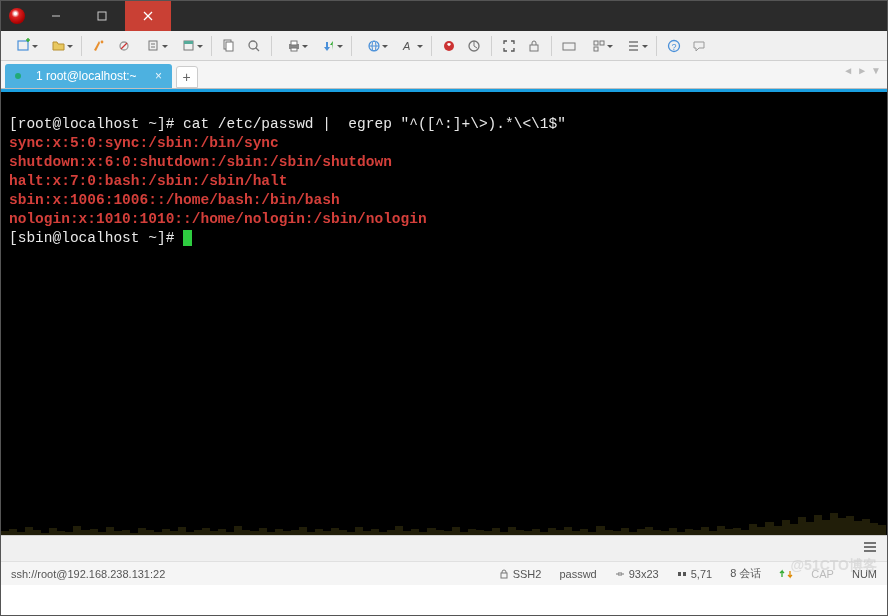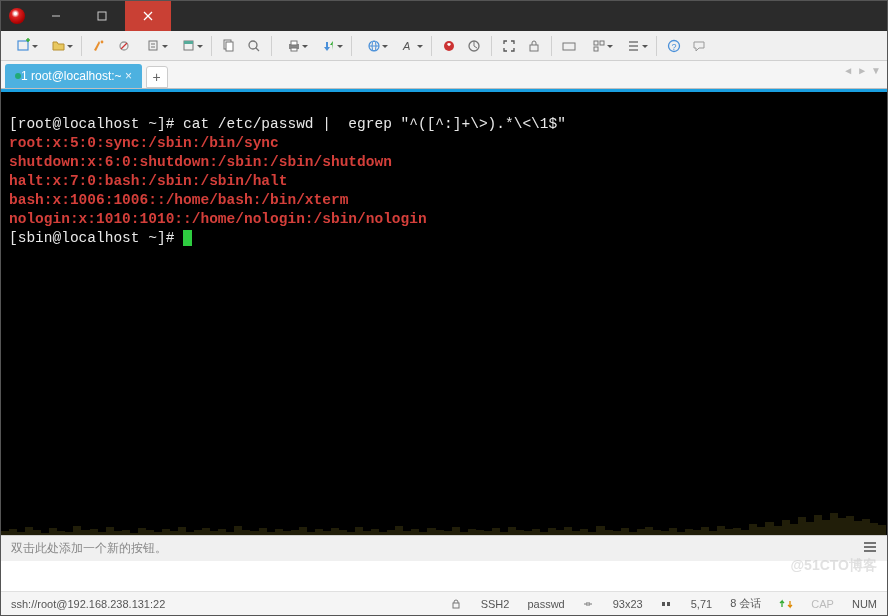--- a/index.html
+++ b/index.html
@@ -14,40 +14,40 @@
 .win-btn svg { width: 10px; height: 10px; }
 
 .toolbar { height: 30px; background: #f0f0f0; border-bottom: 1px solid #d0d0d0; display: flex; align-items: center; padding: 0 6px; gap: 1px; }
 .tb-btn { width: 24px; height: 24px; display: flex; align-items: center; justify-content: center; color: #555; border-radius: 2px; }
 .tb-btn.combo { width: 34px; position: relative; }
 .tb-btn.combo::after { content: ""; position: absolute; right: 3px; top: 50%; border: 3px solid transparent; border-top-color: #555; transform: translateY(-1px); }
 .tb-sep { width: 1px; height: 20px; background: #d0d0d0; margin: 0 4px; }
 .tb-btn svg { width: 16px; height: 16px; }
 
 .tabbar { height: 28px; background: #f5f5f5; border-bottom: 1px solid #c0c0c0; display: flex; align-items: flex-end; padding-left: 4px; position: relative; }
-.tab { height: 24px; background: #4db1e0; color: #fff; display: flex; align-items: center; padding: 0 6px 0 10px; font-size: 12px; border-radius: 3px 3px 0 0; gap: 0; }
+.tab { height: 24px; background: #4db1e0; color: #fff; display: flex; align-items: center; padding: 0 6px 0 10px; font-size: 12px; border-radius: 3px 3px 0 0; gap: 15px; }
 .tab .dot { width: 6px; height: 6px; background: #2a7; border-radius: 50%; }
 .tab .x { width: 14px; height: 14px; display: flex; align-items: center; justify-content: center; color: #e8f4fa; }
 .tab-add { width: 22px; height: 22px; margin-left: 4px; background: #fff; border: 1px solid #ccc; display: flex; align-items: center; justify-content: center; color: #666; font-size: 14px; border-radius: 3px 3px 0 0; }
 .tab-nav { position: absolute; right: 6px; top: 4px; display: flex; gap: 4px; color: #bbb; font-size: 10px; }
 .bluebar { height: 3px; background: #1a9fe0; }
 
 .terminal { background: #000; color: #ddd; font-family: "Consolas","Courier New",monospace; font-size: 14.5px; line-height: 19px; padding: 4px 8px; height: 443px; position: relative; white-space: pre; overflow: hidden; }
 .t-prompt { color: #e8e8e8; }
 .t-red { color: #d43f3a; font-weight: bold; }
 .t-cursor { display: inline-block; width: 9px; height: 16px; background: #2ecc40; vertical-align: text-bottom; }
 .equalizer { position: absolute; bottom: 0; left: 0; right: 0; height: 45px; display: flex; align-items: flex-end; gap: 0; }
 .equalizer .bar { flex: 1; background: rgba(110,100,30,.3); }
 
 .hintbar { height: 26px; background: #f0f0f0; border-top: 1px solid #d0d0d0; display: flex; align-items: center; padding: 0 10px; color: #888; font-size: 12px; position: relative; }
 .hintbar .menu-icon { position: absolute; right: 10px; }
 
-.statusbar { height: 24px; background: #f5f5f5; border-top: 1px solid #e0e0e0; display: flex; align-items: center; padding: 0 10px; color: #555; font-size: 11px; gap: 18px; margin-top: 30px; }
+.statusbar { height: 24px; background: #f5f5f5; border-top: 1px solid #e0e0e0; display: flex; align-items: center; padding: 0 10px; color: #555; font-size: 11px; gap: 18px; }
 .statusbar .left { flex: 1; }
-.statusbar .cell { display: flex; align-items: center; gap: 20px; }
+.statusbar .cell { display: flex; align-items: center; gap: 4px; }
 .statusbar .ico { width: 10px; height: 10px; }
 
 .watermark { position: absolute; right: 10px; bottom: 40px; color: rgba(200,200,200,.55); font-size: 14px; font-weight: bold; pointer-events: none; }
 </style>
 </head>
 <body>
 
 <div class="titlebar">
   <div class="app-icon"></div>
   <div class="win-btns">
@@ -223,31 +223,30 @@
   <div class="tab-nav">
     <span>◄</span>
     <span>►</span>
     <span>▼</span>
   </div>
 </div>
 <div class="bluebar"></div>
 
 <div class="terminal">
 <span class="t-prompt">[root@localhost ~]# cat /etc/passwd |  egrep "^([^:]+\&gt;).*\&lt;\1$"</span>
-<span class="t-red">root:x:5:0:sync:/sbin:/bin/sync</span>
+<span class="t-red">sync:x:5:0:sync:/sbin:/bin/sync</span>
 <span class="t-red">shutdown:x:6:0:shutdown:/sbin:/sbin/shutdown</span>
 <span class="t-red">halt:x:7:0:bash:/sbin:/sbin/halt</span>
-<span class="t-red">bash:x:1006:1006::/home/bash:/bin/xterm</span>
+<span class="t-red">sbin:x:1006:1006::/home/bash:/bin/bash</span>
 <span class="t-red">nologin:x:1010:1010::/home/nologin:/sbin/nologin</span>
 <span class="t-prompt">[sbin@localhost ~]# </span><span class="t-cursor"></span>
   <div class="equalizer"><div class="bar" style="height: 4px;"></div><div class="bar" style="height: 6px;"></div><div class="bar" style="height: 3px;"></div><div class="bar" style="height: 8px;"></div><div class="bar" style="height: 5px;"></div><div class="bar" style="height: 2px;"></div><div class="bar" style="height: 7px;"></div><div class="bar" style="height: 4px;"></div><div class="bar" style="height: 3px;"></div><div class="bar" style="height: 9px;"></div><div class="bar" style="height: 5px;"></div><div class="bar" style="height: 6px;"></div><div class="bar" style="height: 3px;"></div><div class="bar" style="height: 8px;"></div><div class="bar" style="height: 4px;"></div><div class="bar" style="height: 5px;"></div><div class="bar" style="height: 2px;"></div><div class="bar" style="height: 7px;"></div><div class="bar" style="height: 5px;"></div><div class="bar" style="height: 3px;"></div><div class="bar" style="height: 6px;"></div><div class="bar" style="height: 4px;"></div><div class="bar" style="height: 8px;"></div><div class="bar" style="height: 3px;"></div><div class="bar" style="height: 5px;"></div><div class="bar" style="height: 7px;"></div><div class="bar" style="height: 4px;"></div><div class="bar" style="height: 6px;"></div><div class="bar" style="height: 3px;"></div><div class="bar" style="height: 9px;"></div><div class="bar" style="height: 5px;"></div><div class="bar" style="height: 4px;"></div><div class="bar" style="height: 7px;"></div><div class="bar" style="height: 3px;"></div><div class="bar" style="height: 6px;"></div><div class="bar" style="height: 4px;"></div><div class="bar" style="height: 5px;"></div><div class="bar" style="height: 8px;"></div><div class="bar" style="height: 3px;"></div><div class="bar" style="height: 6px;"></div><div class="bar" style="height: 4px;"></div><div class="bar" style="height: 7px;"></div><div class="bar" style="height: 5px;"></div><div class="bar" style="height: 3px;"></div><div class="bar" style="height: 8px;"></div><div class="bar" style="height: 4px;"></div><div class="bar" style="height: 6px;"></div><div class="bar" style="height: 3px;"></div><div class="bar" style="height: 5px;"></div><div class="bar" style="height: 9px;"></div><div class="bar" style="height: 4px;"></div><div class="bar" style="height: 6px;"></div><div class="bar" style="height: 3px;"></div><div class="bar" style="height: 7px;"></div><div class="bar" style="height: 5px;"></div><div class="bar" style="height: 4px;"></div><div class="bar" style="height: 8px;"></div><div class="bar" style="height: 3px;"></div><div class="bar" style="height: 6px;"></div><div class="bar" style="height: 5px;"></div><div class="bar" style="height: 4px;"></div><div class="bar" style="height: 7px;"></div><div class="bar" style="height: 3px;"></div><div class="bar" style="height: 8px;"></div><div class="bar" style="height: 5px;"></div><div class="bar" style="height: 4px;"></div><div class="bar" style="height: 6px;"></div><div class="bar" style="height: 3px;"></div><div class="bar" style="height: 7px;"></div><div class="bar" style="height: 5px;"></div><div class="bar" style="height: 8px;"></div><div class="bar" style="height: 4px;"></div><div class="bar" style="height: 6px;"></div><div class="bar" style="height: 3px;"></div><div class="bar" style="height: 9px;"></div><div class="bar" style="height: 5px;"></div><div class="bar" style="height: 4px;"></div><div class="bar" style="height: 7px;"></div><div class="bar" style="height: 3px;"></div><div class="bar" style="height: 6px;"></div><div class="bar" style="height: 8px;"></div><div class="bar" style="height: 5px;"></div><div class="bar" style="height: 4px;"></div><div class="bar" style="height: 7px;"></div><div class="bar" style="height: 3px;"></div><div class="bar" style="height: 6px;"></div><div class="bar" style="height: 5px;"></div><div class="bar" style="height: 8px;"></div><div class="bar" style="height: 4px;"></div><div class="bar" style="height: 9px;"></div><div class="bar" style="height: 6px;"></div><div class="bar" style="height: 7px;"></div><div class="bar" style="height: 5px;"></div><div class="bar" style="height: 11px;"></div><div class="bar" style="height: 8px;"></div><div class="bar" style="height: 13px;"></div><div class="bar" style="height: 9px;"></div><div class="bar" style="height: 15px;"></div><div class="bar" style="height: 11px;"></div><div class="bar" style="height: 18px;"></div><div class="bar" style="height: 13px;"></div><div class="bar" style="height: 20px;"></div><div class="bar" style="height: 15px;"></div><div class="bar" style="height: 22px;"></div><div class="bar" style="height: 17px;"></div><div class="bar" style="height: 19px;"></div><div class="bar" style="height: 14px;"></div><div class="bar" style="height: 16px;"></div><div class="bar" style="height: 12px;"></div><div class="bar" style="height: 10px;"></div></div>
 </div>
 
 <div class="hintbar">
-  <span>双击此处添加一个新的按钮。</span>
   <span class="menu-icon"><svg width="14" height="12" viewBox="0 0 14 12">
         <line x1="1" y1="2" x2="13" y2="2" stroke="#555" stroke-width="1.6"></line>
         <line x1="1" y1="6" x2="13" y2="6" stroke="#555" stroke-width="1.6"></line>
         <line x1="1" y1="10" x2="13" y2="10" stroke="#555" stroke-width="1.6"></line>
       </svg></span>
 </div>
 
 <div class="statusbar">
   <div class="left">ssh://root@192.168.238.131:22</div>
   <div class="cell">

